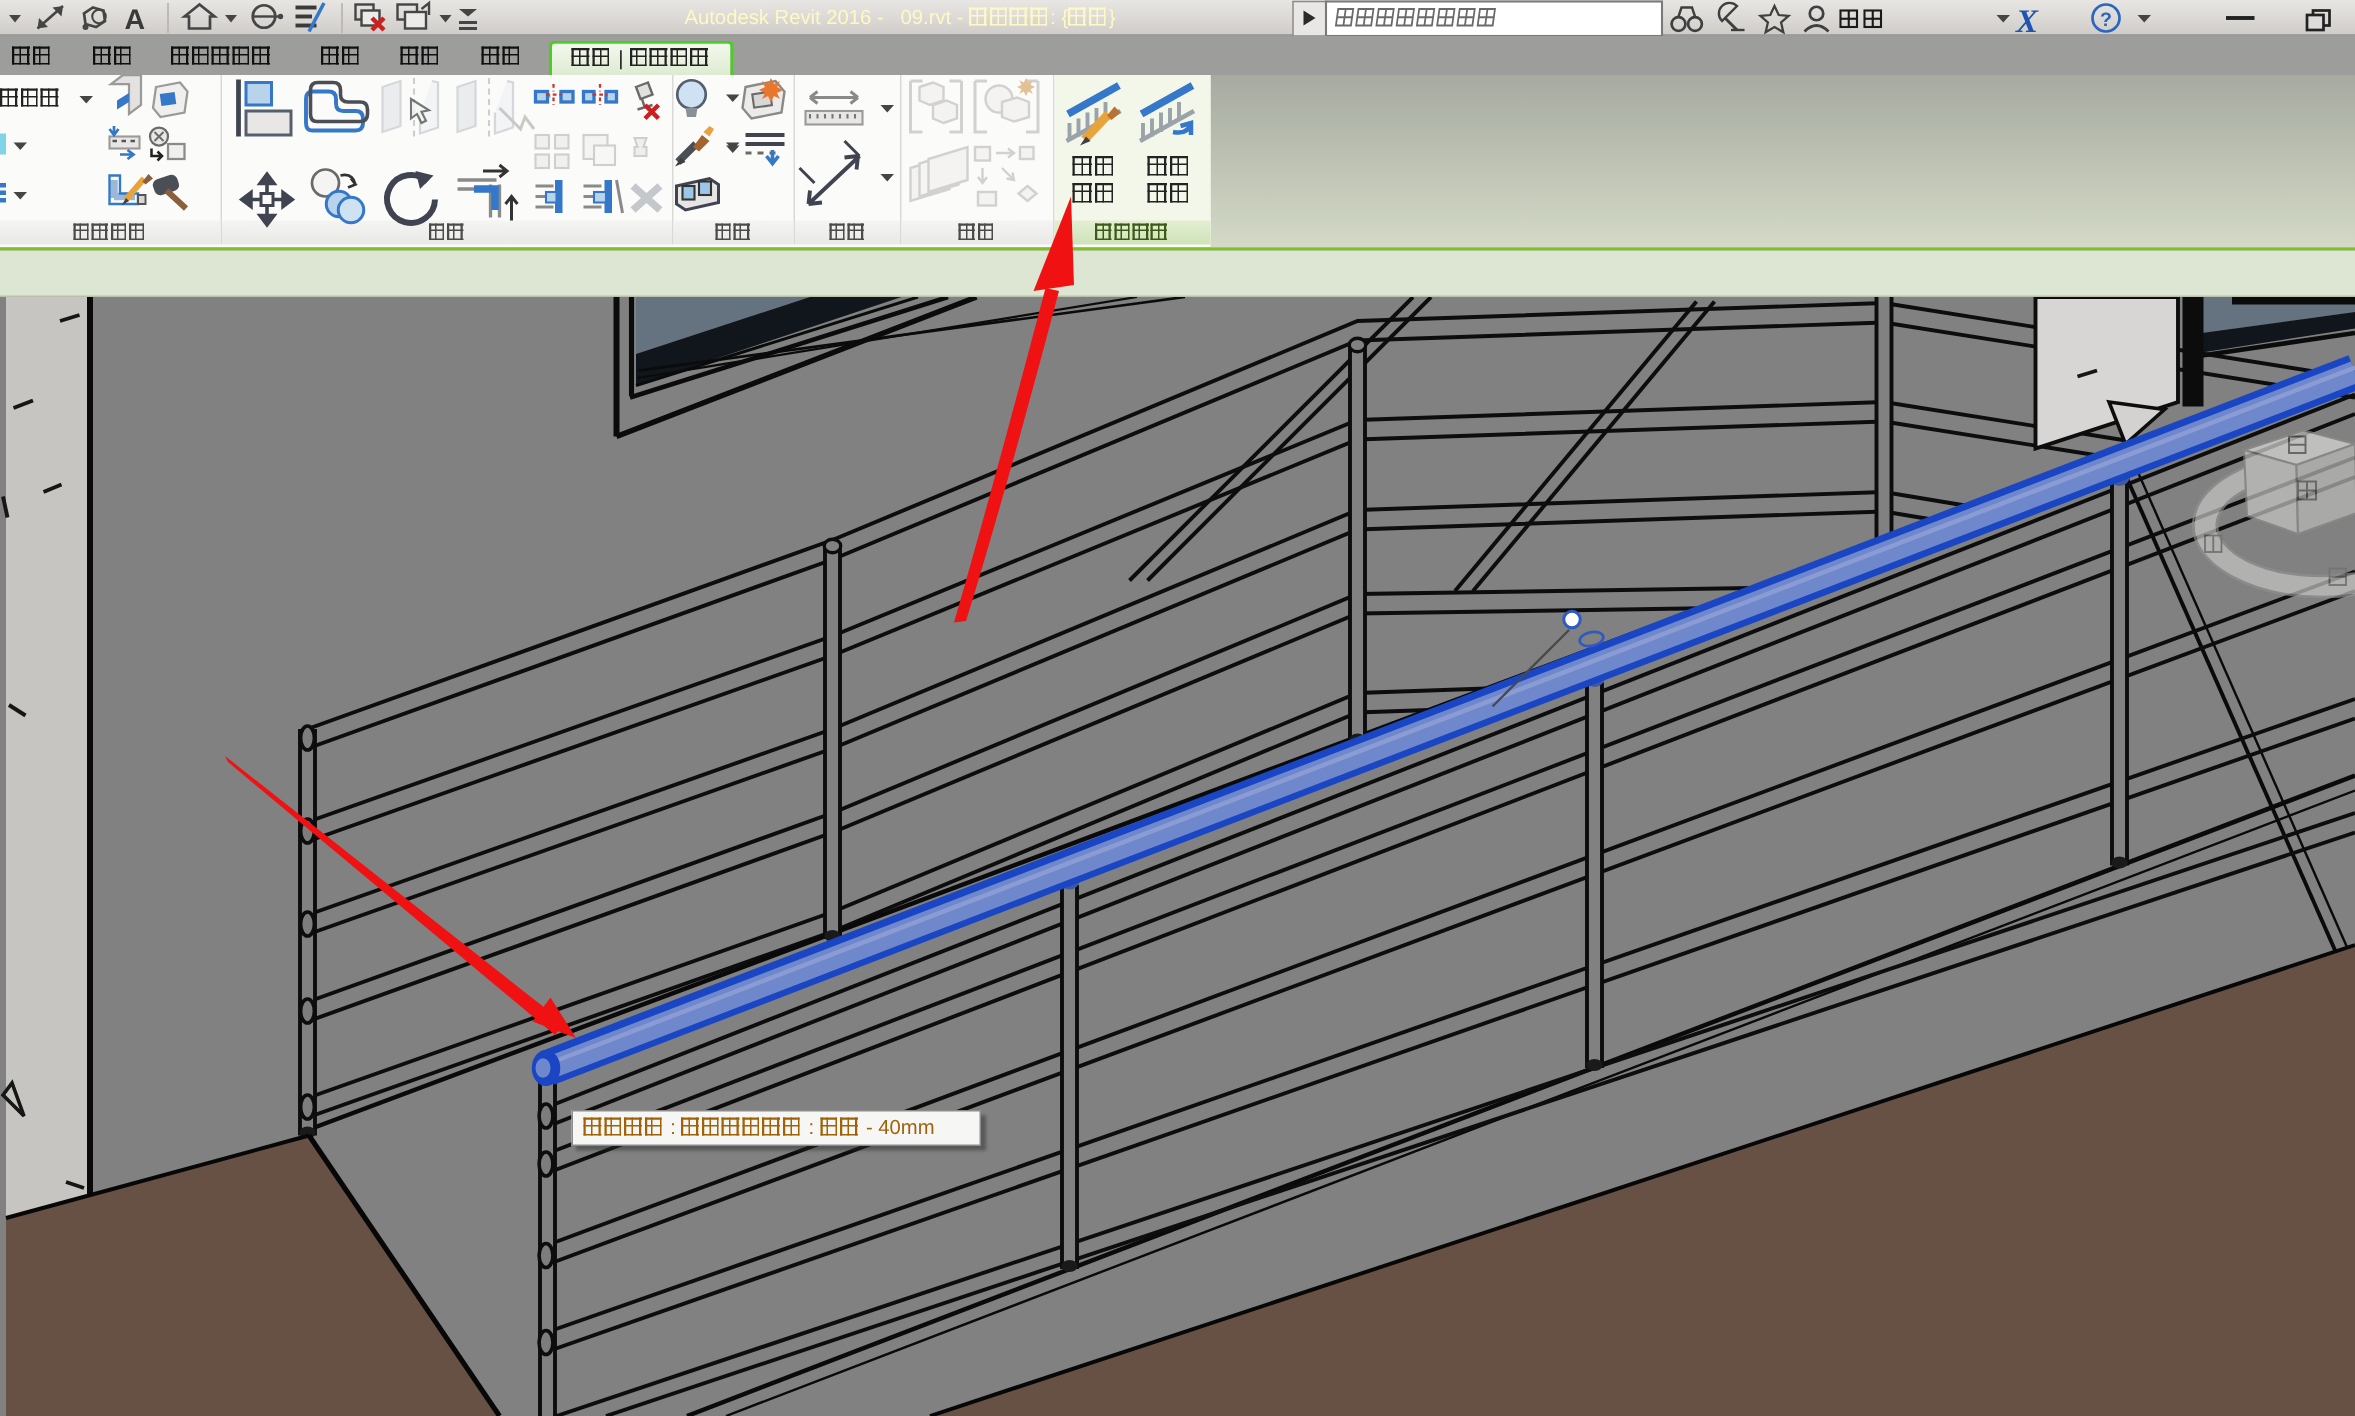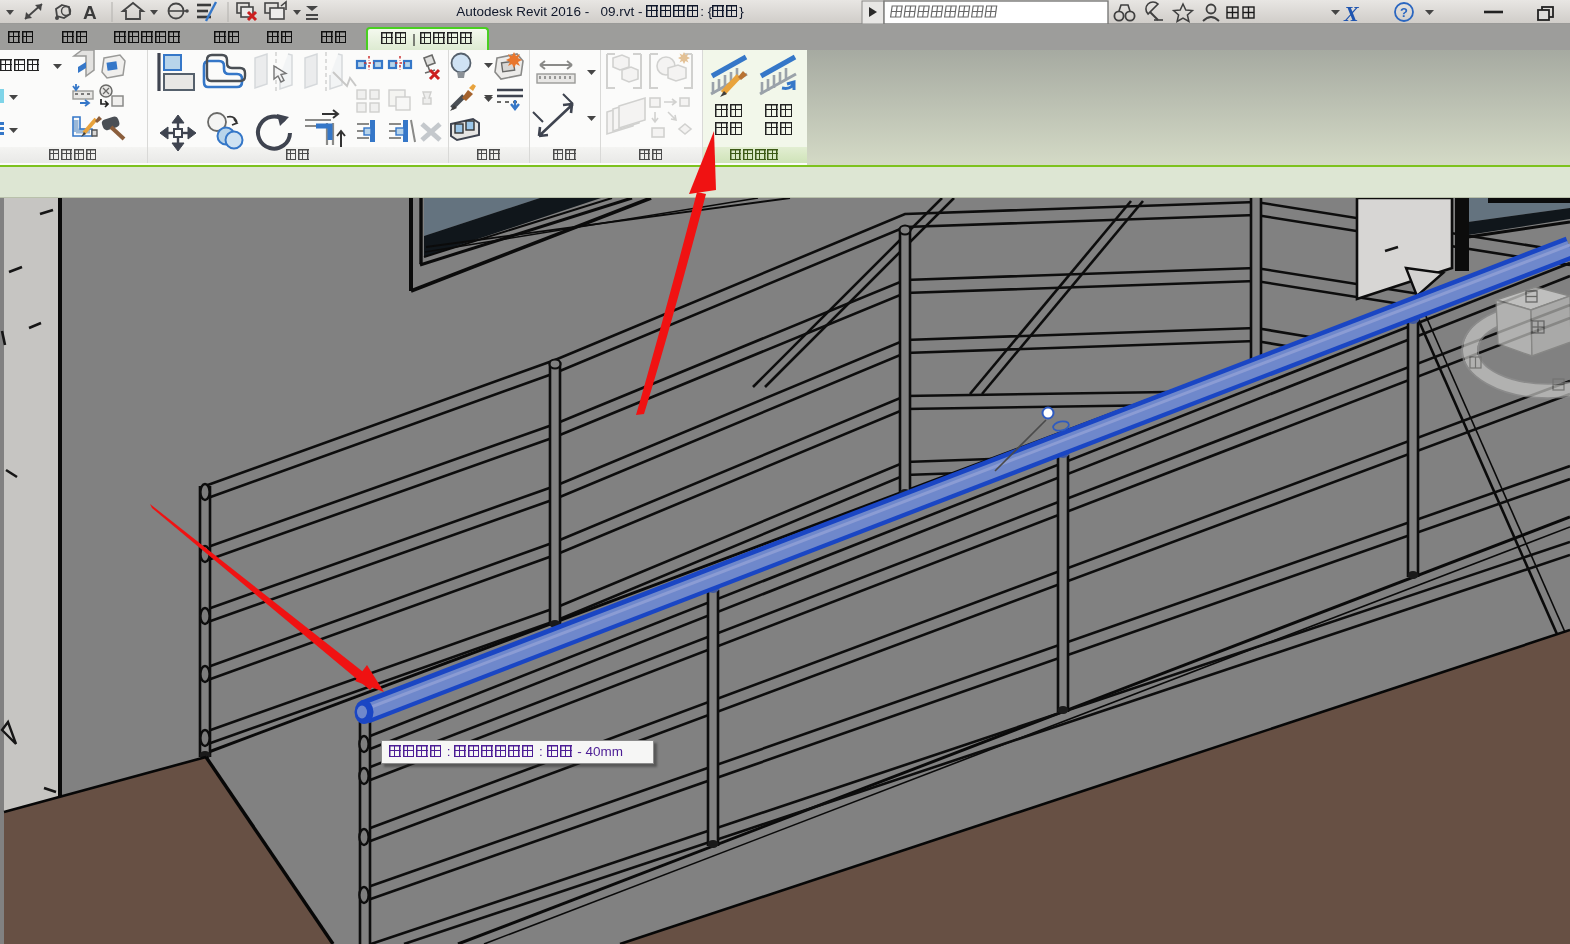--- a/index.html
+++ b/index.html
@@ -10,41 +10,41 @@
     background-image:linear-gradient(currentColor,currentColor),linear-gradient(currentColor,currentColor),linear-gradient(currentColor,currentColor),linear-gradient(currentColor,currentColor),linear-gradient(currentColor,currentColor),linear-gradient(currentColor,currentColor);
     background-repeat:no-repeat;
     background-position:0 0,0 46%,0 100%,0 0,48% 0,100% 0;
     background-size:100% 1.5px,100% 1.3px,100% 1.5px,1.5px 100%,1.3px 100%,1.5px 100%; }
   .s13 { width:11.5px; height:12.5px; margin-right:2px; }
   .s14 { width:12.5px; height:13.5px; margin-right:1.8px; }
   .s12 { width:10.5px; height:11.5px; margin-right:1.8px; }
   
   #titlebar { left:0; top:0; width:1570px; height:24px;
     background:linear-gradient(#e8e6e3,#d0cdc9); border-bottom:1px solid #9a9a98; }
-  #title { left:420px; top:4px; width:360px; text-align:center; font-size:13.5px; color:#0f172a; white-space:nowrap; }
+  #title { left:420px; top:4px; width:360px; text-align:center; font-size:13.5px; color:#fef9c3; white-space:nowrap; }
   
   #tabrow { left:0; top:24px; width:1570px; height:26px; background:#9d9d9b; }
   .tab { top:30px; font-size:13.5px; color:#101010; }
   #activetab { left:366px; top:27px; width:123px; height:24px; border:2px solid #49cf21; border-bottom:none;
      border-radius:4px 4px 0 0; background:linear-gradient(#f4f9ee,#dcead0); text-align:center;
      font-size:13.5px; color:#222; line-height:20px; }
   
   #ribbon { left:0; top:50px; width:1570px; height:115px; background:#fbfbfa; }
   #ribbonright { left:807px; top:0px; width:763px; height:115px; background:linear-gradient(#a6aaa1,#d4dac6); }
   .plabel { top:97px; height:16px; font-size:12.5px; color:#4b4b4b; text-align:center; line-height:16px;
     background:linear-gradient(#f4f4f2,#e9e9e7); }
   .psep { top:0; width:1px; height:113px; background:#d9d9d7; }
   .btxt { font-size:14px; color:#222; text-align:center; line-height:18px; }
   #greenline { left:0; top:165px; width:1570px; height:2px; background:#7dc21e; }
   
   #optionbar { left:0; top:167px; width:1570px; height:31px; background:#dde6d3; border-bottom:1px solid #b9c1ab; }
   
   #viewport { left:0; top:198px; width:1570px; height:746px; background:#818181; }
   #tooltip { left:381px; top:740px; width:273px; height:24px; background:#f6f6f5; border:1px solid #8c8c8c;
-     box-shadow:3px 3px 2px rgba(40,40,40,.45); font-size:13.5px; color:#4c1d95; line-height:22px;
+     box-shadow:3px 3px 2px rgba(40,40,40,.45); font-size:13.5px; color:#a16207; line-height:22px;
      padding-left:7px; white-space:nowrap; z-index:30; }
   #overlay { left:0; top:0; width:1570px; height:944px; z-index:40; pointer-events:none; }
 </style>
 </head>
 <body>
 
 <div id="titlebar" class="abs"></div>
 <div id="title" class="abs">Autodesk Revit 2016 - &nbsp;&nbsp;09.rvt - <span class="cj s13"></span><span class="cj s13"></span><span class="cj s13"></span><span class="cj s13"></span>: {<span class="cj s13"></span><span class="cj s13"></span>}</div>
 <svg id="qat" class="abs" style="left:0;top:0" width="340" height="24" viewBox="0 0 340 24">
 <g stroke="#454545" fill="none" stroke-width="1.8">

